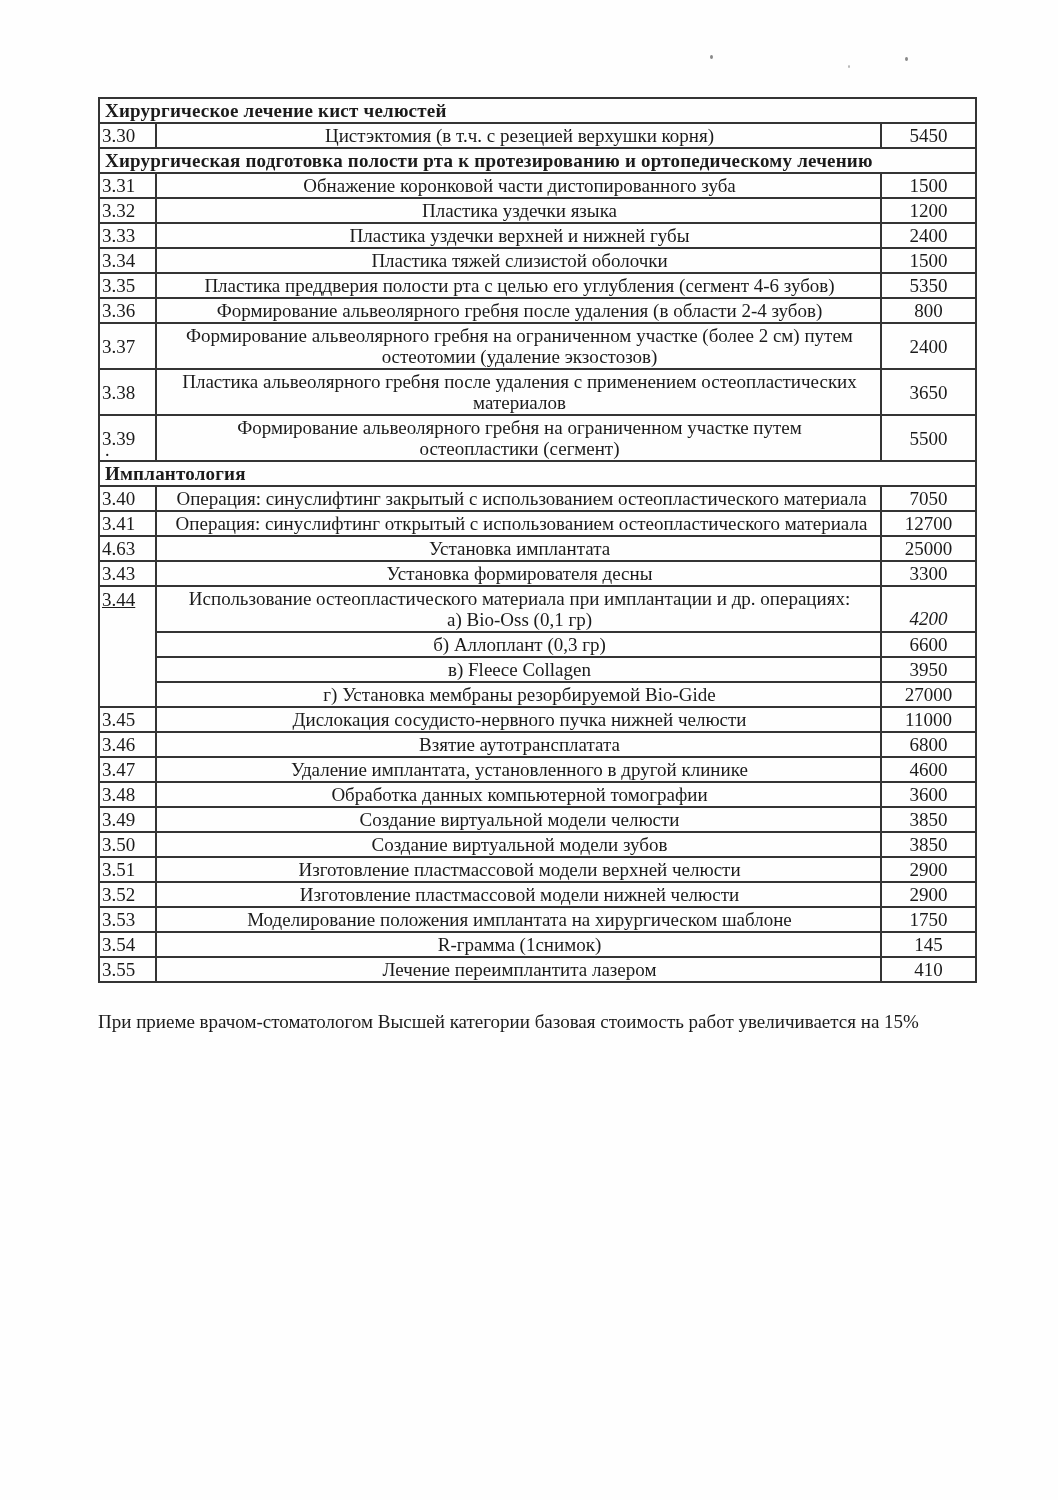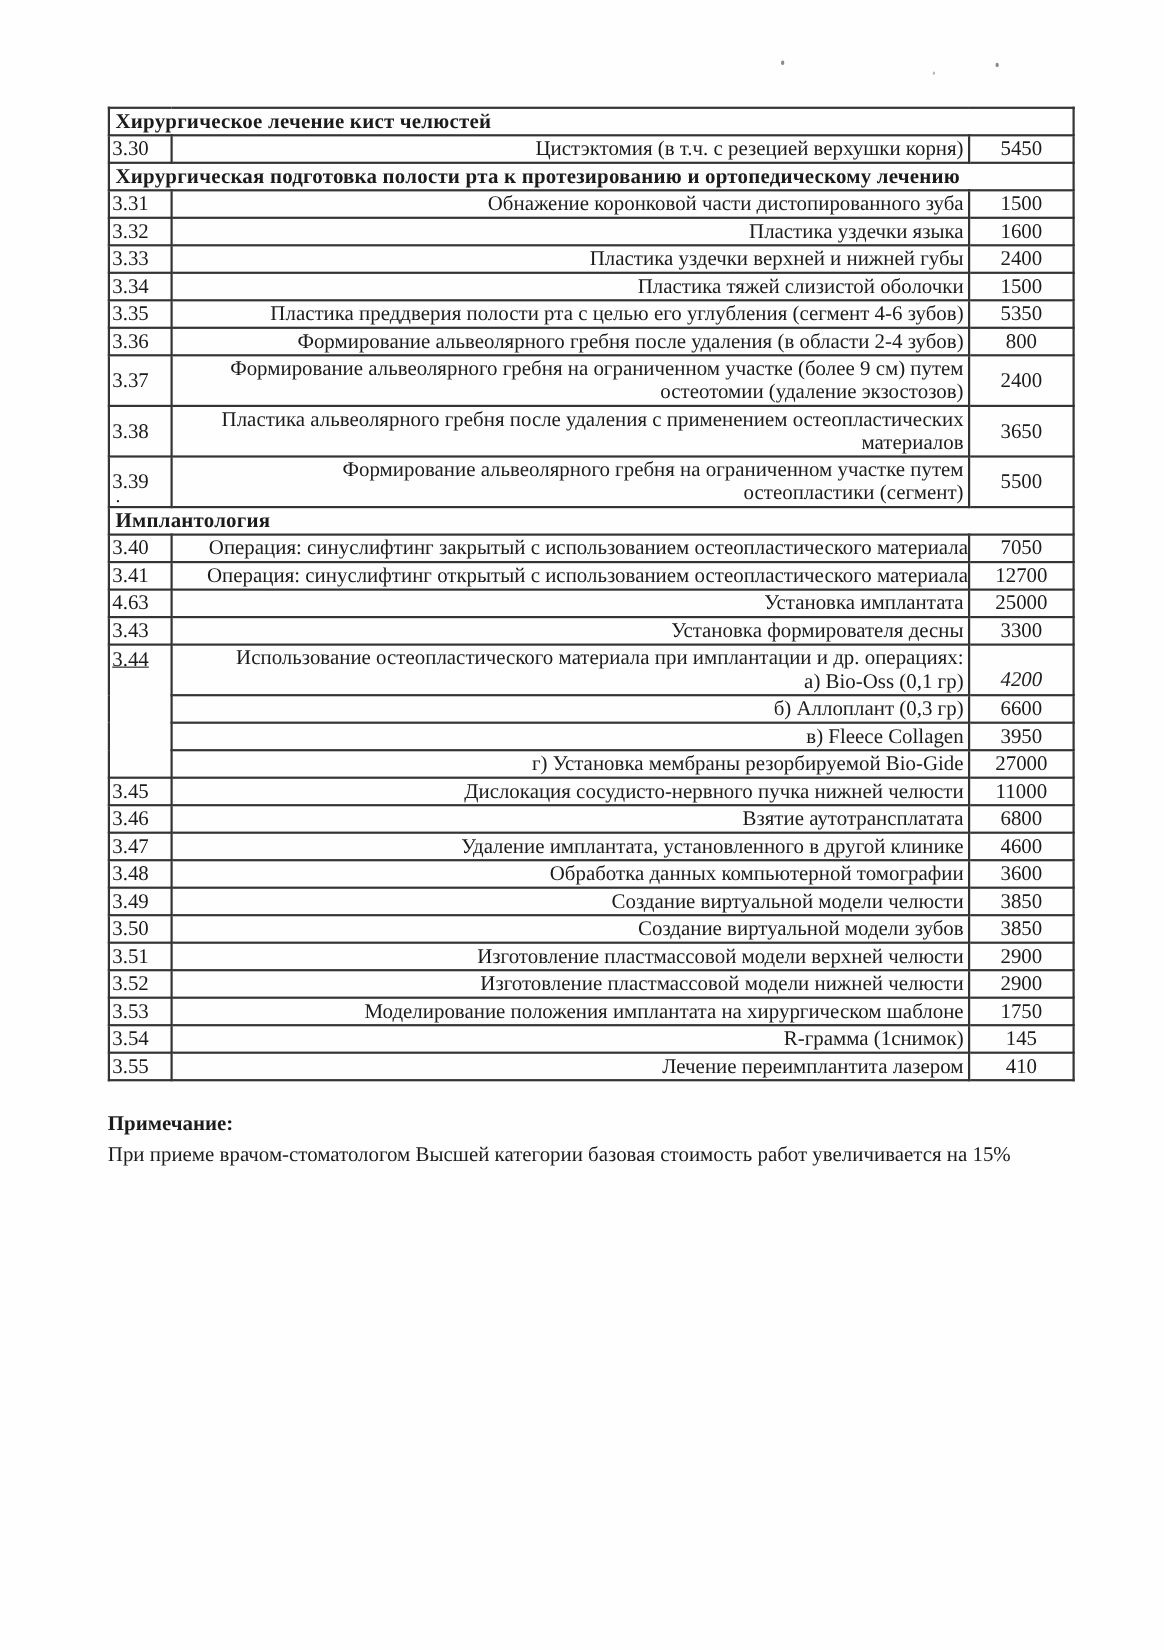--- a/index.html
+++ b/index.html
@@ -52,21 +52,21 @@
     padding-top: 2px;
     text-decoration: underline;
   }
   .num-mark {
     position: absolute;
     left: 5px;
     bottom: -1px;
     font-size: 18px;
   }
   td.desc {
-    text-align: right;
+    text-align: center;
     padding-left: 6px;
     white-space: pre-line;
     margin-top: 20px;
   }
   td.desc.clip {
     white-space: nowrap;
     padding-right: 0;
   }
   td.price {
     text-align: center;
@@ -126,21 +126,21 @@
             <td class="sec" colspan="3">Хирургическая подготовка полости рта к протезированию и ортопедическому лечению</td>
           </tr>
           <tr>
             <td class="num">3.31</td>
             <td class="desc">Обнажение коронковой части дистопированного зуба</td>
             <td class="price">1500</td>
           </tr>
           <tr>
             <td class="num">3.32</td>
             <td class="desc">Пластика уздечки языка</td>
-            <td class="price">1600</td>
+            <td class="price">1200</td>
           </tr>
           <tr>
             <td class="num">3.33</td>
             <td class="desc">Пластика уздечки верхней и нижней губы</td>
             <td class="price">2400</td>
           </tr>
           <tr>
             <td class="num">3.34</td>
             <td class="desc">Пластика тяжей слизистой оболочки</td>
             <td class="price">1500</td>
@@ -150,21 +150,21 @@
             <td class="desc">Пластика преддверия полости рта с целью его углубления (сегмент 4-6 зубов)</td>
             <td class="price">5350</td>
           </tr>
           <tr>
             <td class="num">3.36</td>
             <td class="desc">Формирование альвеолярного гребня после удаления (в области 2-4 зубов)</td>
             <td class="price">800</td>
           </tr>
           <tr>
             <td class="num">3.37</td>
-            <td class="desc">Формирование альвеолярного гребня на ограниченном участке (более 9 см) путем
+            <td class="desc">Формирование альвеолярного гребня на ограниченном участке (более 2 см) путем
 остеотомии (удаление экзостозов)</td>
             <td class="price">2400</td>
           </tr>
           <tr>
             <td class="num">3.38</td>
             <td class="desc">Пластика альвеолярного гребня после удаления с применением остеопластических
 материалов</td>
             <td class="price">3650</td>
           </tr>
           <tr>
@@ -266,17 +266,16 @@
           </tr>
           <tr>
             <td class="num">3.55</td>
             <td class="desc">Лечение переимплантита лазером</td>
             <td class="price">410</td>
           </tr>
         </tbody>
     </table>
 
     <div class="note">
-      <div class="note-title">Примечание:</div>
       <div class="note-line">При приеме врачом-стоматологом Высшей категории базовая стоимость работ увеличивается на 15%</div>
     </div>
   </div>
 </div>
 
 </body></html>

